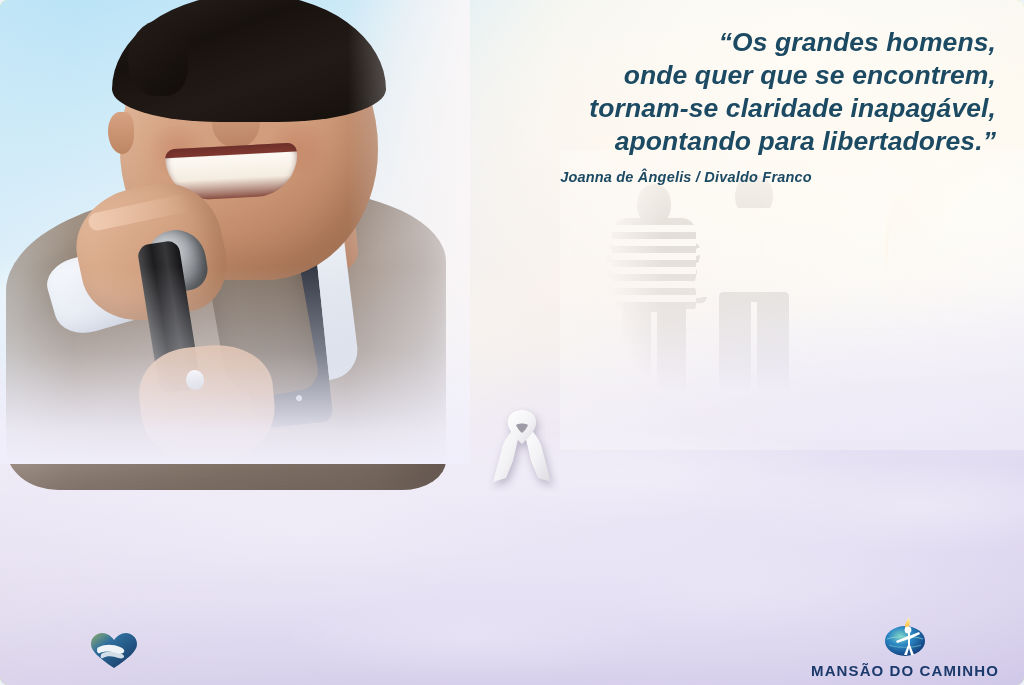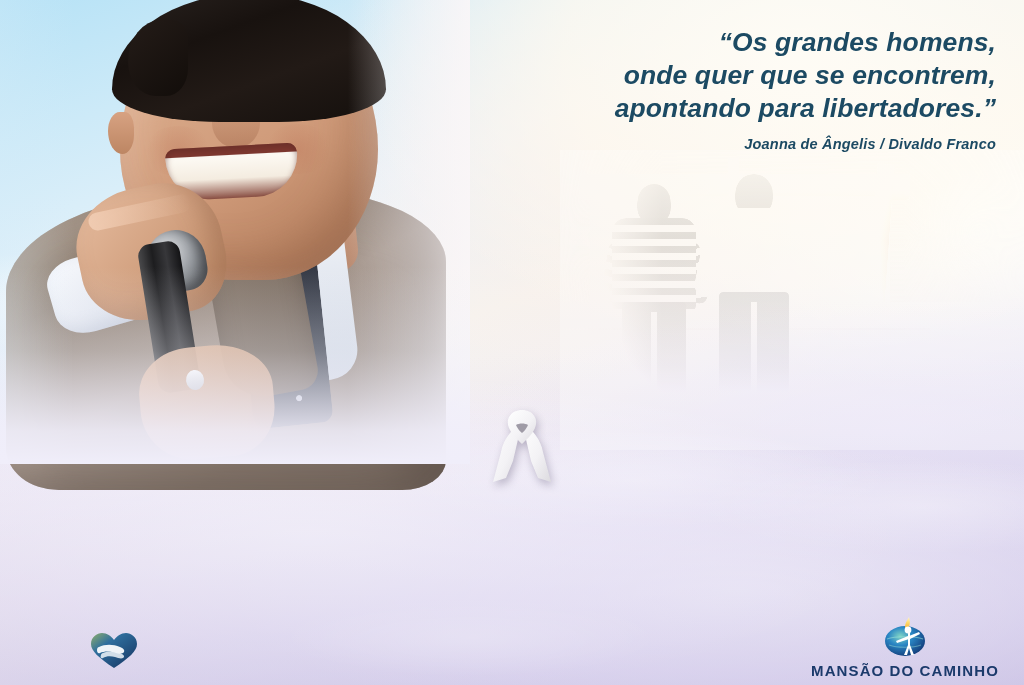--- a/index.html
+++ b/index.html
@@ -5,20 +5,21 @@
 <style>
   html,body{margin:0;padding:0;}
   body{
     width:1024px;height:685px;overflow:hidden;
     font-family:"Liberation Sans",sans-serif;
     background:#eef3fa;
   }
   #poster{
     position:relative;width:1024px;height:685px;overflow:hidden;
     background:#bef264;
+    border-radius:8px;
   }
 
   
   .bg-layer{position:absolute;inset:0;}
   .sky-base{
     background:
       linear-gradient(160deg,#b6e2f6 0%,#cdeaf8 14%,#e6f2fa 30%,#f6f3ef 46%,
                       #f3eef1 58%,#e6e2f0 70%,#ded9ee 82%,#d2cbe6 100%);
   }
   .sky-warm{
@@ -351,22 +352,23 @@
     <div class="pt-mic-head"></div>
     <div class="pt-mic"></div>
     <div class="pt-hand2"></div>
     <div class="pt-ring"></div>
     <div class="portrait-fade"></div>
   </div>
 
   <div class="quote">
     <div class="quote-line" style="color: rgb(28, 74, 99);">“Os grandes homens,</div>
     <div class="quote-line" style="color: rgb(28, 74, 99);">onde quer que se encontrem,</div>
+    <div class="quote-line" style="color: rgb(28, 74, 99);">tornam-se claridade inapagável,</div>
     <div class="quote-line" style="color: rgb(28, 74, 99);">apontando para libertadores.”</div>
-    <div class="attrib" style="color: rgb(28, 74, 99);">Joanna de Ângelis / Divaldo Franco</div>
+    <div class="attrib" style="color: rgb(28, 74, 99); text-align: center;">Joanna de Ângelis / Divaldo Franco</div>
   </div>
 
   <div class="ribbon">
     <svg width="66" height="82" viewBox="0 0 66 82" aria-hidden="true">
       <defs>
         <linearGradient id="rb" x1="0" y1="0" x2="1" y2="1">
           <stop offset="0" stop-color="#ffffff"></stop>
           <stop offset="55%" stop-color="#f3f2f5"></stop>
           <stop offset="100%" stop-color="#dcdadf"></stop>
         </linearGradient>

